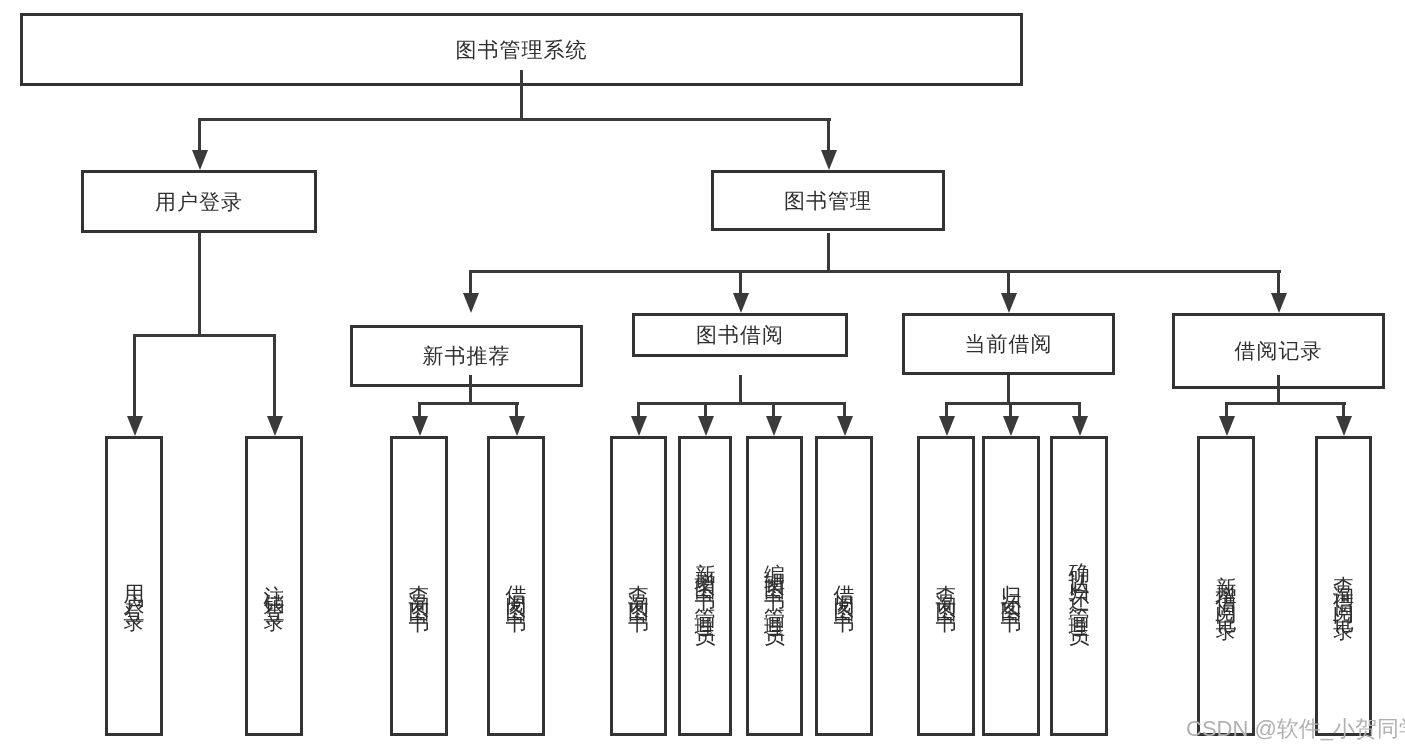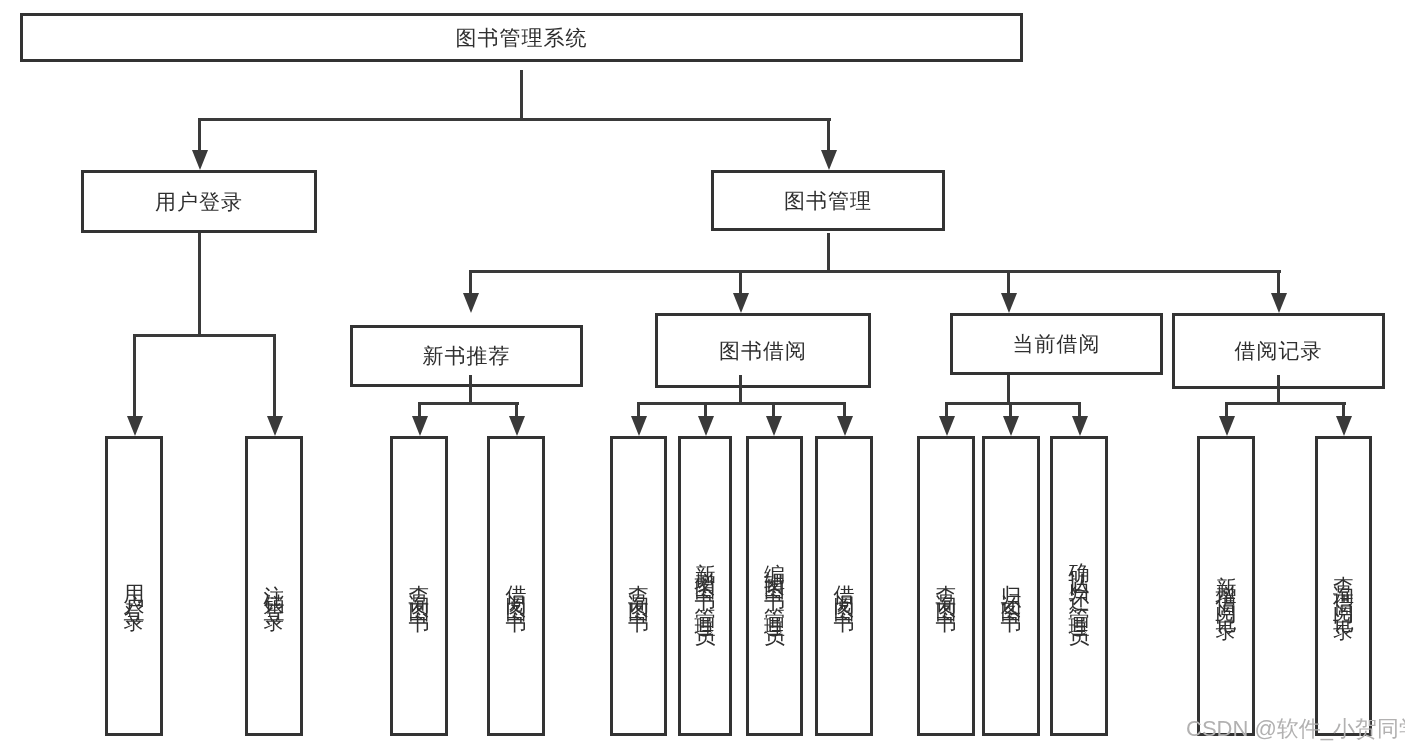--- a/index.html
+++ b/index.html
@@ -47,21 +47,21 @@
     color: #b2b1b1;
     white-space: nowrap;
     z-index: 5;
   }
 </style>
 </head>
 <body>
 
 <div id="stage">
 
-  <div class="box" style="left:20px; top:13px; width:1003px; height:49px;">
+  <div class="box" style="left:20px; top:13px; width:1003px; height:73px;">
     <span class="hlabel">图书管理系统</span>
   </div>
 
   <div class="vline" style="left:520px; top:70px; height:48px;"></div>
   <div class="hline" style="left:198px; top:118px; width:633px;"></div>
   <div class="vline" style="left:198px; top:118px; height:34px;"></div>
   <div class="vline" style="left:827px; top:118px; height:34px;"></div>
   <div class="arrowhead" style="left:192px; top:150px;"></div>
   <div class="arrowhead" style="left:821px; top:150px;"></div>
 
@@ -86,24 +86,24 @@
   <div class="vline" style="left:1007px; top:270px; height:25px;"></div>
   <div class="vline" style="left:1277px; top:270px; height:25px;"></div>
   <div class="arrowhead" style="left:463px; top:293px;"></div>
   <div class="arrowhead" style="left:733px; top:293px;"></div>
   <div class="arrowhead" style="left:1001px; top:293px;"></div>
   <div class="arrowhead" style="left:1271px; top:293px;"></div>
 
   <div class="box" style="left:350px; top:313px; width:233px; height:62px;margin-top:12px;">
     <span class="hlabel">新书推荐</span>
   </div>
-  <div class="box" style="left:632px; top:313px; width:216px; height:75px;margin-left:23px;">
+  <div class="box" style="left:632px; top:313px; width:216px; height:44px;">
     <span class="hlabel">图书借阅</span>
   </div>
-  <div class="box" style="left:902px; top:313px; width:213px; height:62px;margin-left:48px;">
+  <div class="box" style="left:902px; top:313px; width:213px; height:62px;">
     <span class="hlabel">当前借阅</span>
   </div>
   <div class="box" style="left:1172px; top:313px; width:213px; height:76px;">
     <span class="hlabel">借阅记录</span>
   </div>
 
   <div class="vline" style="left:469px; top:375px; height:30px;"></div>
   <div class="hline" style="left:418px; top:402px; width:101px;"></div>
   <div class="vline" style="left:418px; top:402px; height:16px;"></div>
   <div class="vline" style="left:515px; top:402px; height:16px;"></div>

